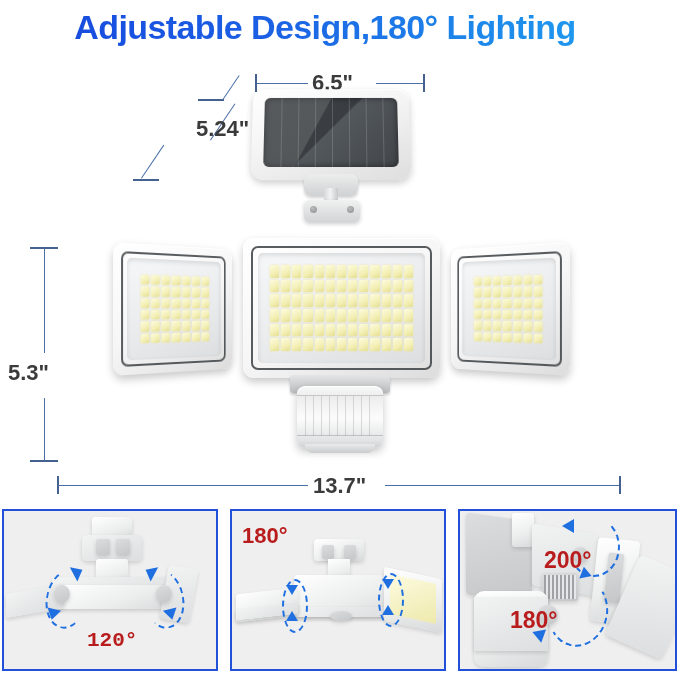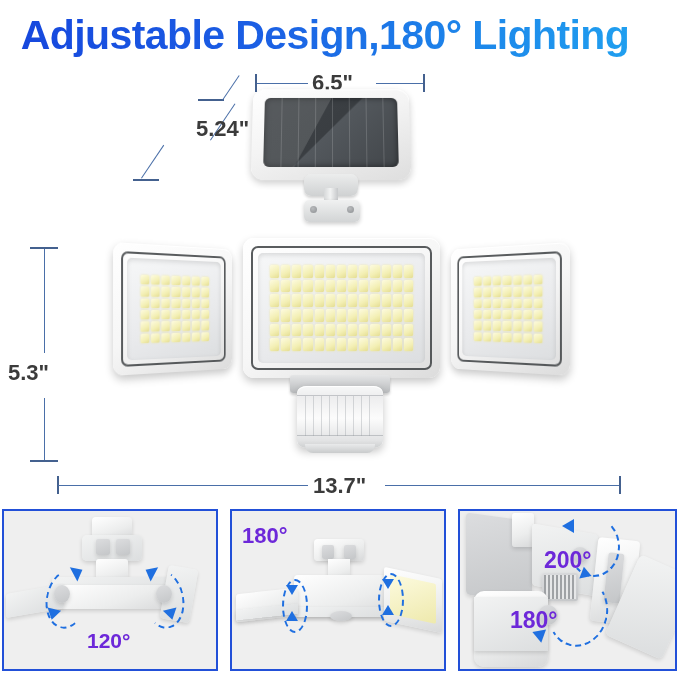--- a/index.html
+++ b/index.html
@@ -6,25 +6,25 @@
   body{
     width:679px;height:674px;background:#ffffff;
     font-family:"Liberation Sans", sans-serif;
     overflow:hidden;position:relative;
   }
   #stage{position:absolute;left:0;top:0;width:679px;height:674px;}
 
   
   #headline{
     position:absolute;left:0;top:2px;width:650px;height:50px;
-    text-align:center;font-size:41px;font-weight:bold;
+    text-align:center;font-size:34px;font-weight:bold;
     letter-spacing:-0.6px;line-height:50px;white-space:nowrap;
     background:linear-gradient(90deg,#1646dd 0%,#1b5fe4 40%,#1d86ea 72%,#20a2f0 100%);
     -webkit-background-clip:text;background-clip:text;
-    color:transparent;margin-top:8px;-webkit-text-fill-color:transparent;
+    color:transparent;-webkit-text-fill-color:transparent;
   }
 
   
   .dim-label{position:absolute;color:#3b3b3b;font-weight:bold;white-space:nowrap;}
   #dim-65{left:312px;top:70px;font-size:22px;}
   #dim-524{left:196px;top:116px;font-size:22px;}
   #dim-53{left:8px;top:360px;font-size:22px;}
   #dim-137{left:313px;top:473px;font-size:22px;}
 
   .dline{position:absolute;background:#4a6fa8;}
@@ -106,24 +106,24 @@
   #sensor-base{
     position:absolute;left:305px;top:444px;width:70px;height:9px;
     background:linear-gradient(180deg,#e9eaeb,#c9cbcc);border-radius:0 0 8px 8px;
   }
 
   
   .card{
     position:absolute;top:509px;height:162px;
     border:2px solid #2250d8;background:#efefef;box-sizing:border-box;overflow:hidden;
   }
-  #card-1{left:2px;width:216px;}
+  #card-1{left:2px;width:216px;font-family:Liberation Mono, monospace;}
   #card-2{left:230px;width:216px;}
   #card-3{left:458px;width:219px;}
-  .card-angle{position:absolute;color:#6d28d9;font-size:21px;font-weight:bold;white-space:nowrap;}
+  .card-angle{position:absolute;color:#b91c1c;font-size:21px;font-weight:bold;white-space:nowrap;}
   .arc{position:absolute;border:2px dashed #1f6fe0;border-radius:50%;}
   .arrow{position:absolute;width:0;height:0;}
 
   .part{position:absolute;background:linear-gradient(160deg,#ffffff,#eceded 60%,#d8d9da);
     box-shadow:0 2px 4px rgba(0,0,0,.14);}
   .part.dark{background:linear-gradient(160deg,#dcdddf,#c4c6c8);}
   .part.mid{background:linear-gradient(160deg,#f2f3f3,#dcdedf);}
 </style>
 </head>
 <body>

